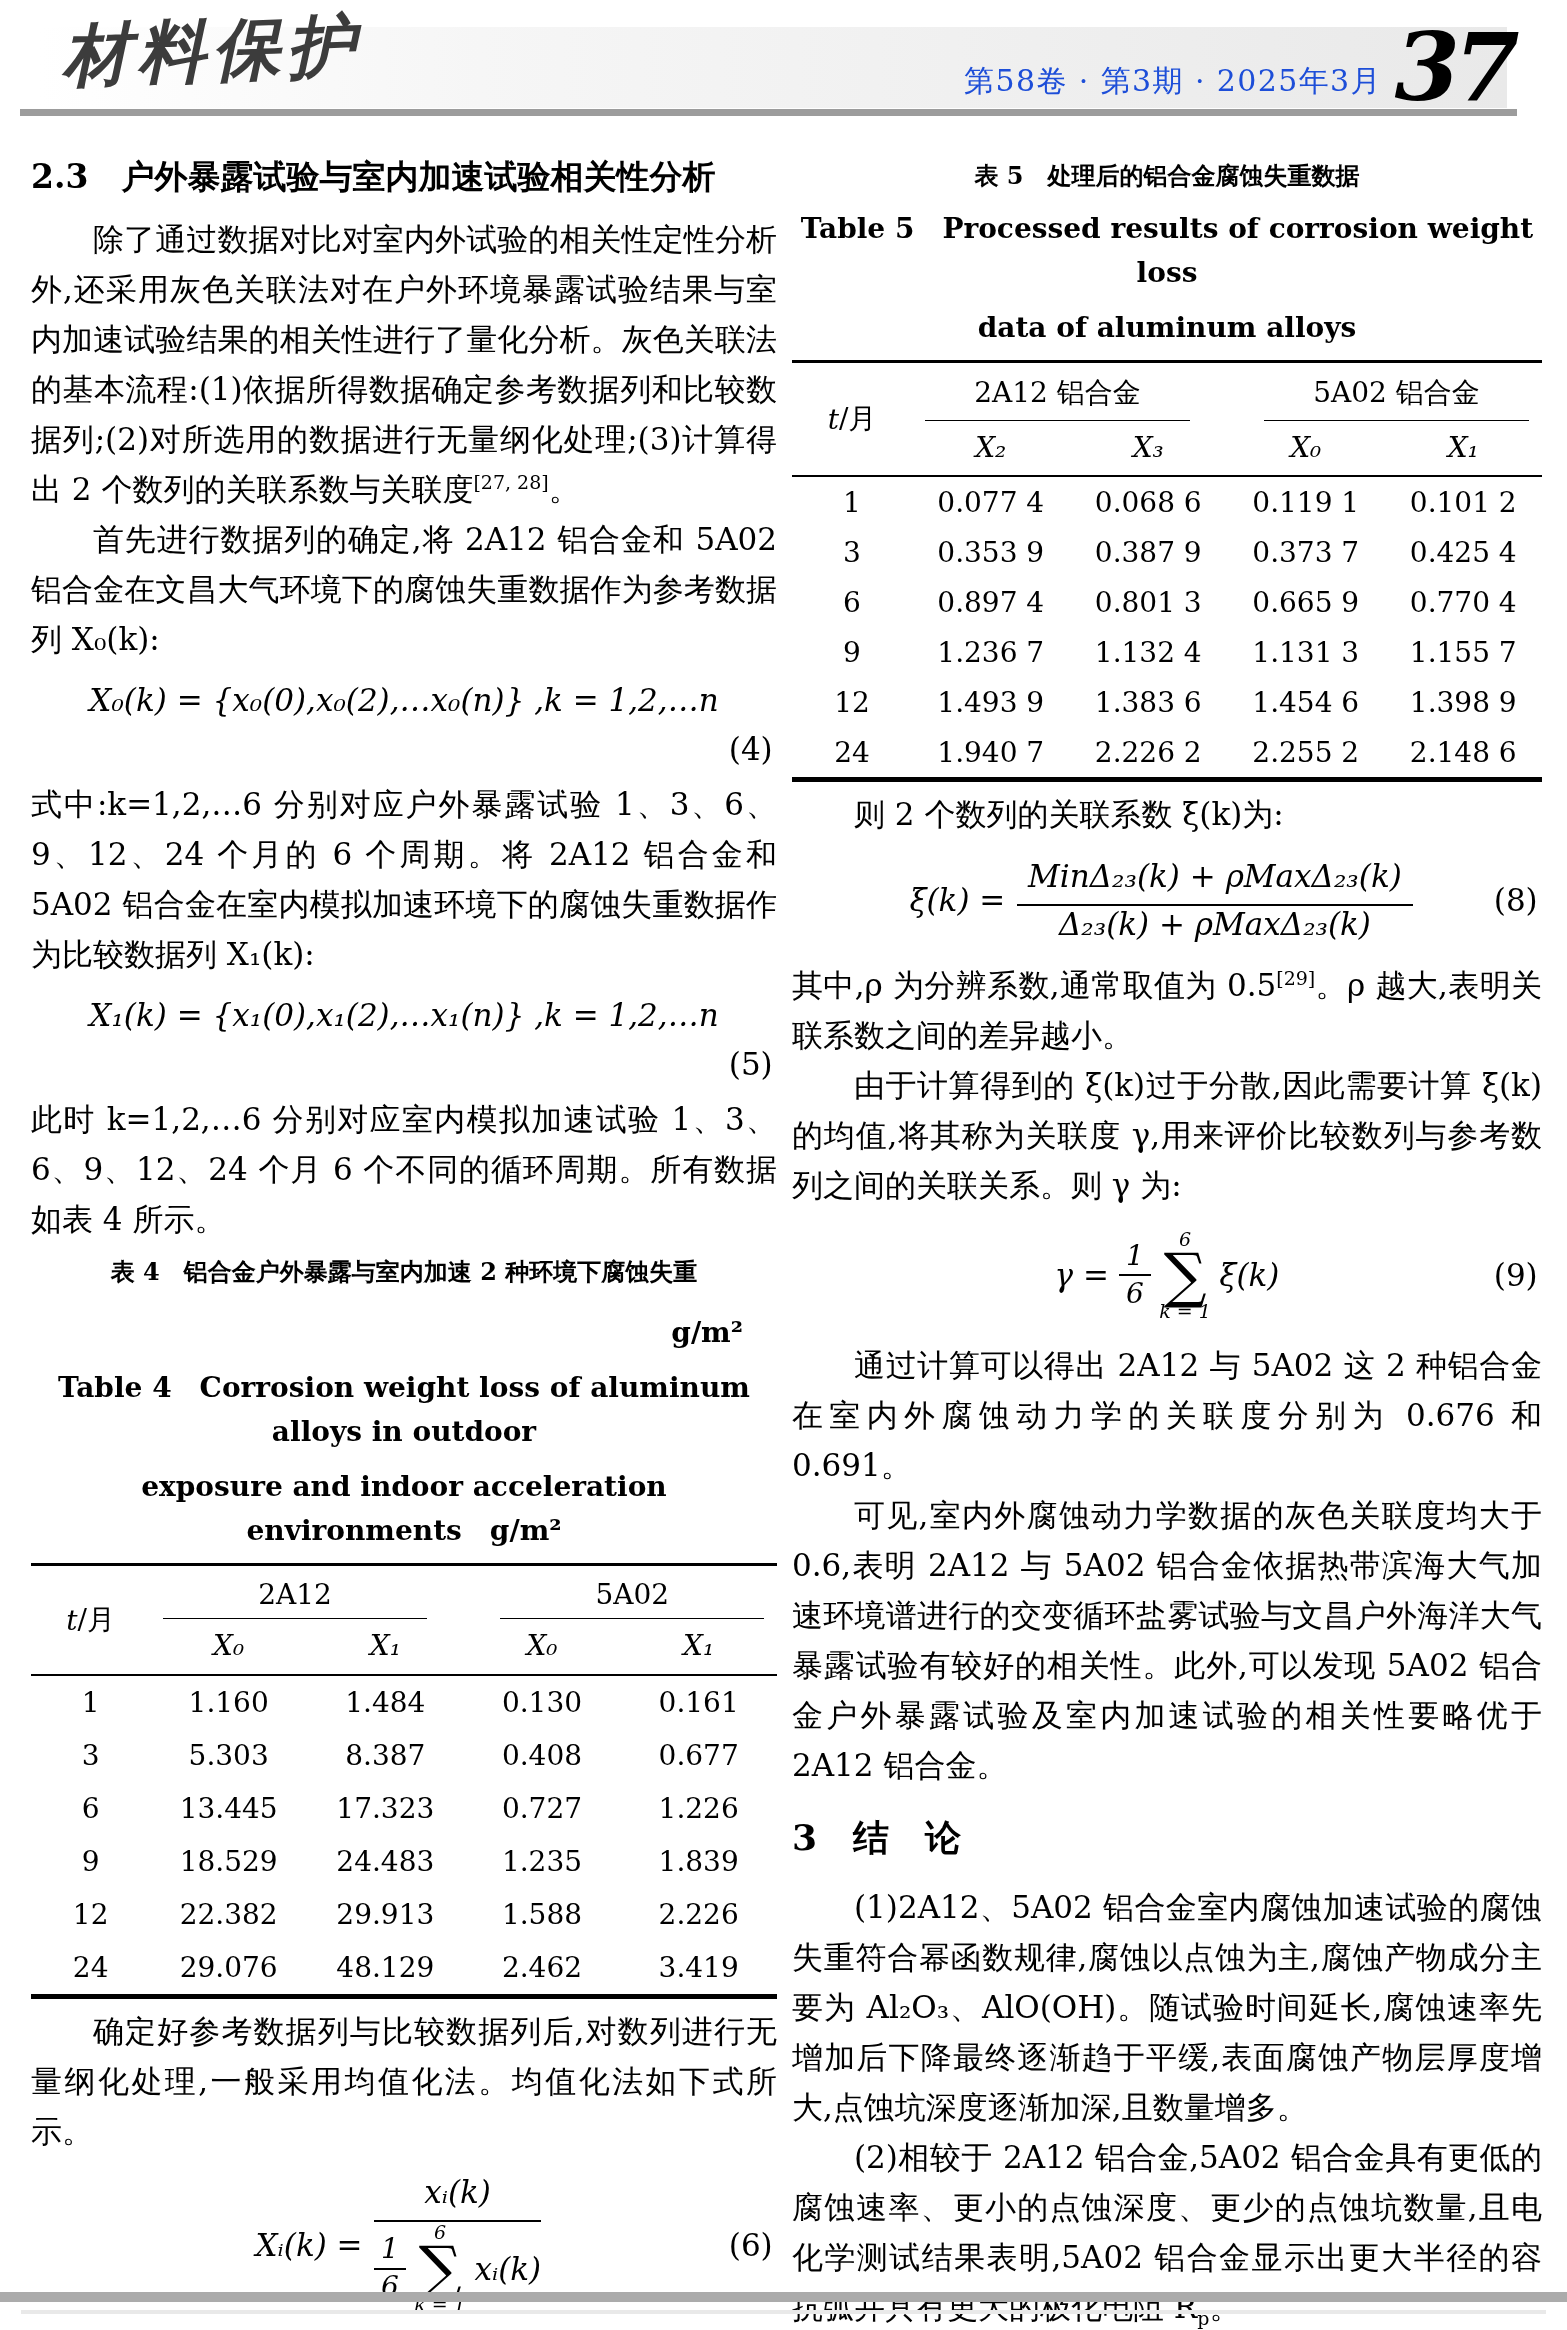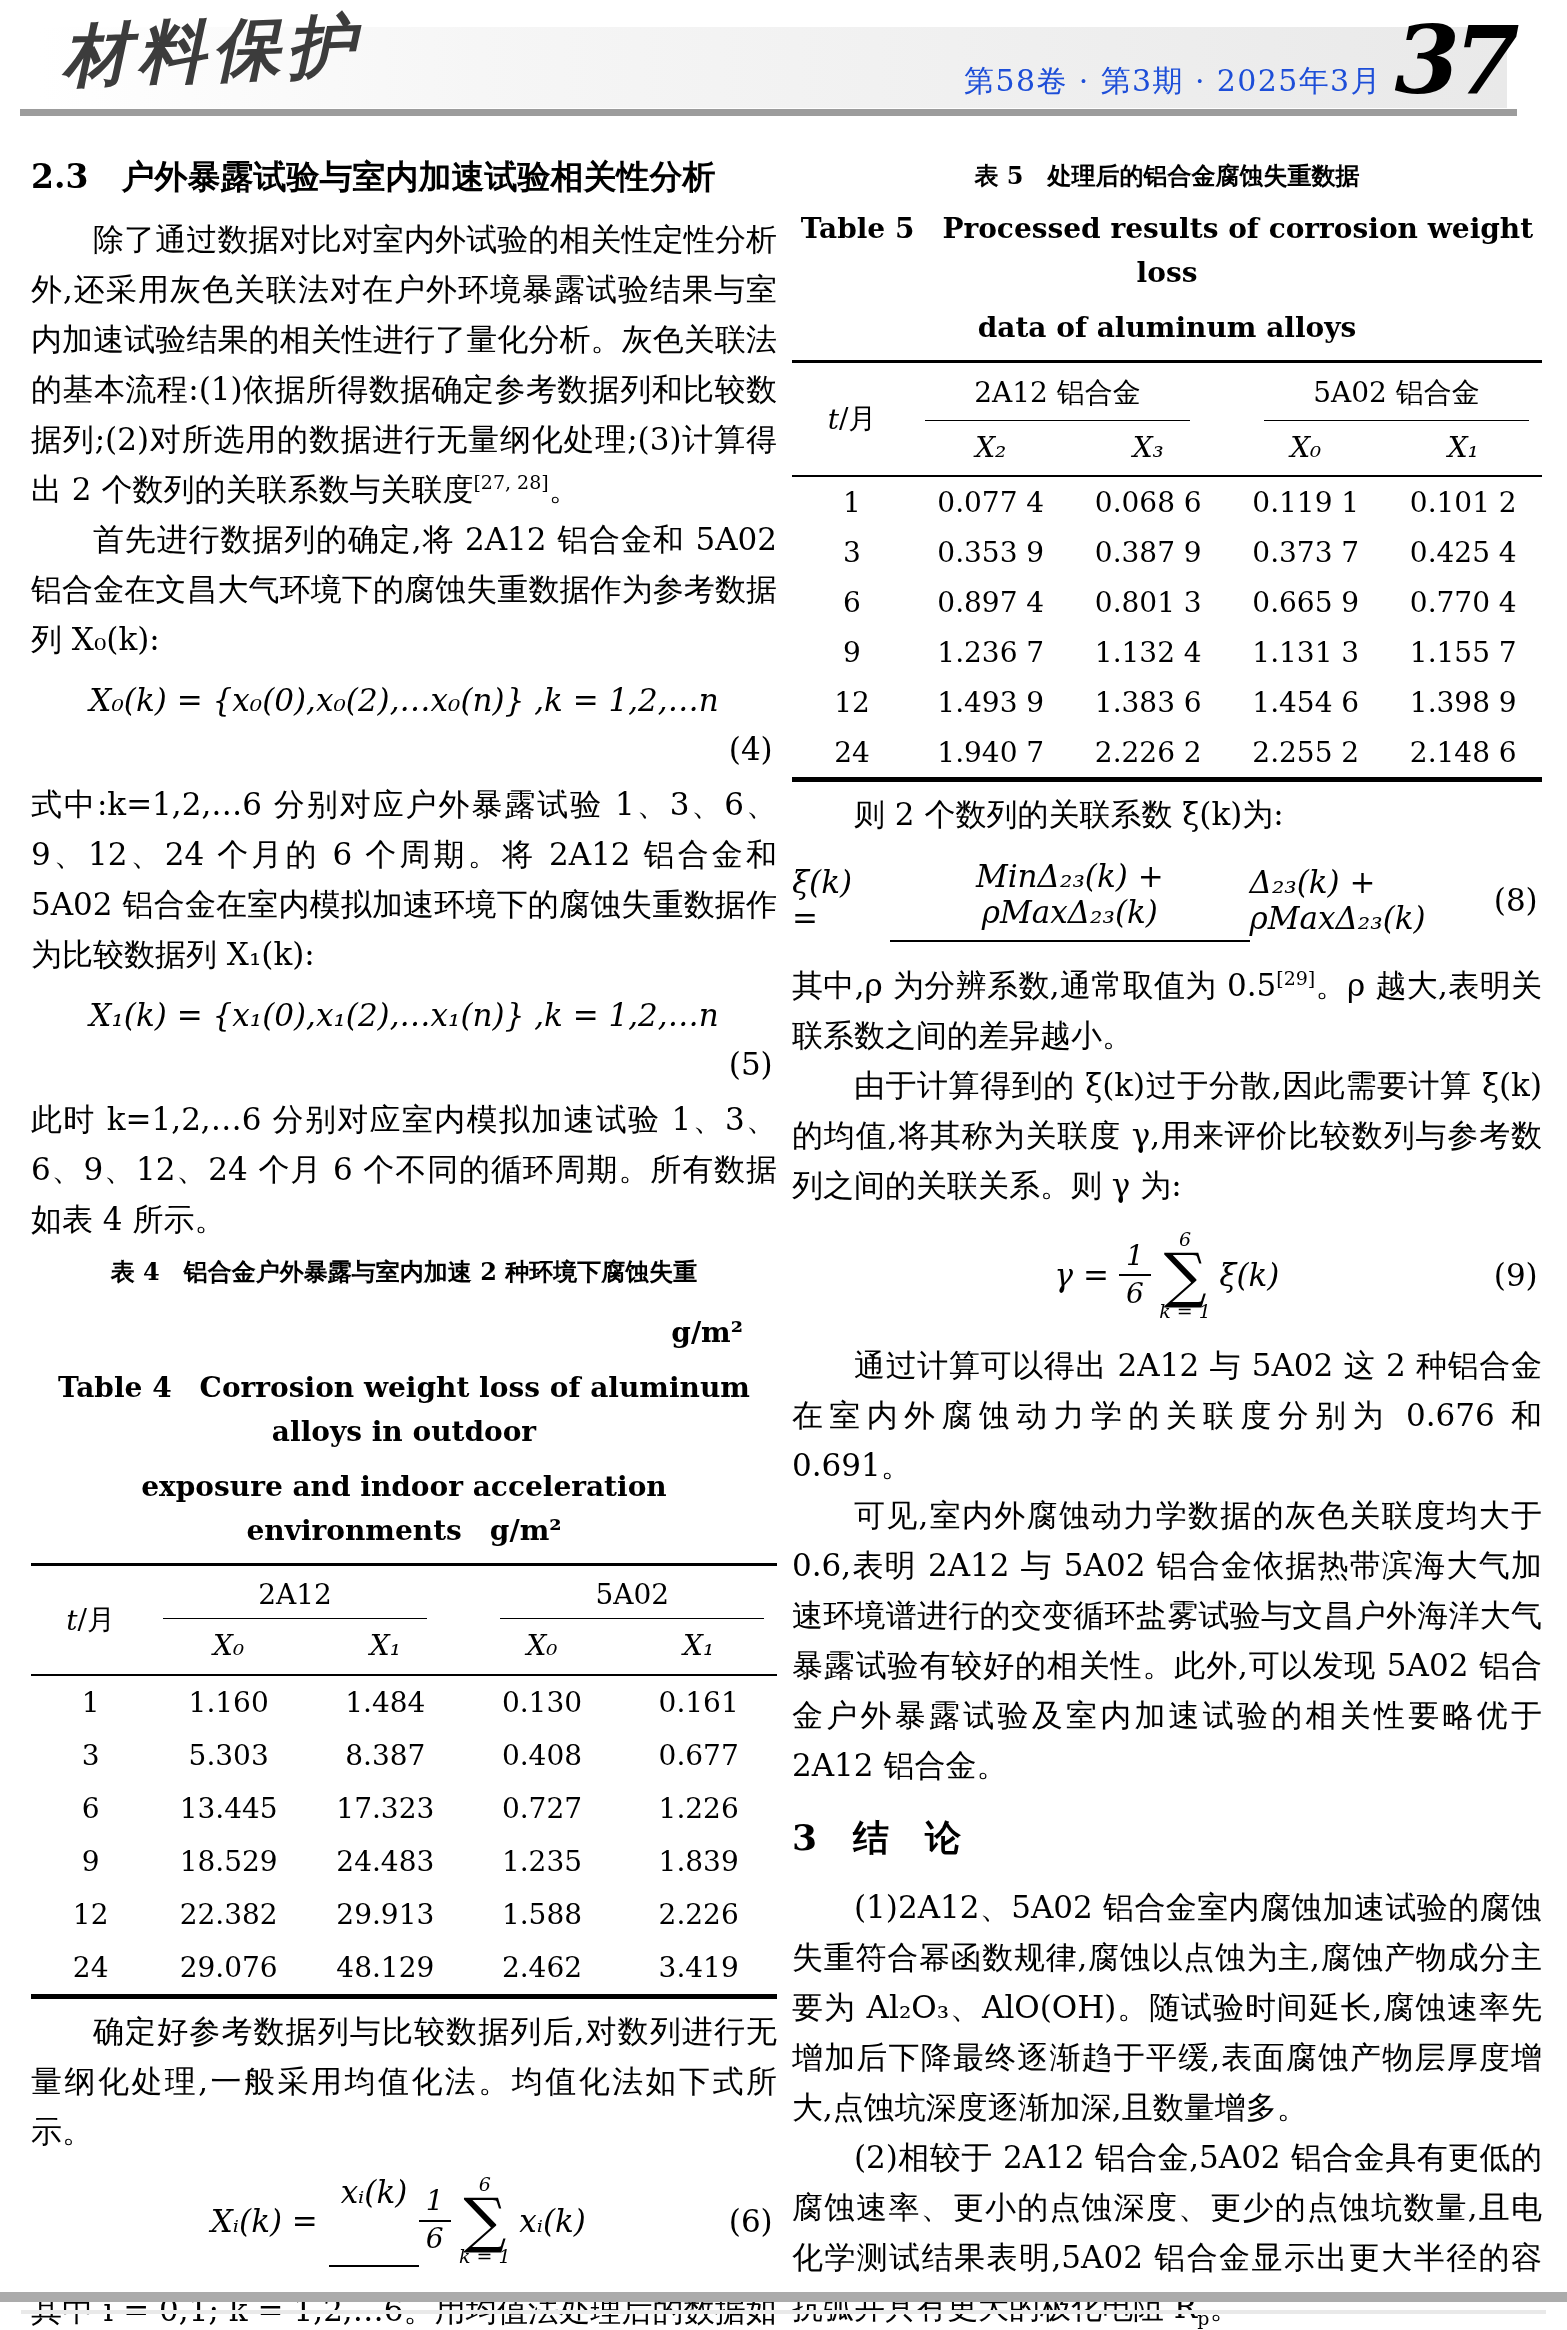--- a/index.html
+++ b/index.html
@@ -5,21 +5,21 @@
   html,body{margin:0;padding:0;background:#fff;}
   .page{position:relative;width:1568px;height:2330px;background:#ffffff;
         font-family:"DejaVu Serif","Liberation Serif",serif;color:#000;overflow:hidden;}
 
   
   .banner{position:absolute;left:40px;top:27px;width:1467px;height:81px;
           background:linear-gradient(to right,#ffffff 0%,#f6f6f6 30%,#e9e9e9 100%);}
   .logo{position:absolute;left:62px;top:10px;font-size:68px;font-weight:700;font-style:italic;
         color:#3c3c3c;transform:rotate(-2deg);letter-spacing:7px;line-height:1.2;}
   .issue{position:absolute;right:186px;top:61px;font-size:30px;color:#1d4ed8;letter-spacing:1.4px;}
-  .pageno{position:absolute;right:54px;top:13px;font-size:94px;font-weight:700;font-style:italic;
+  .pageno{position:absolute;right:54px;top:20px;font-size:94px;font-weight:700;font-style:italic;
           letter-spacing:-5.7px;line-height:1;}
   .header-rule{position:absolute;left:20px;top:109px;width:1497px;height:7px;background:#9c9c9c;}
 
   
   .col{position:absolute;top:152px;}
   .col-left{left:31px;width:746px;}
   .col-right{left:792px;width:750px;top:148px;}
 
   .para{font-size:31px;line-height:50px;text-align:justify;margin:0;}
   .indent{text-indent:62px;}
@@ -29,21 +29,21 @@
   .sec-heading{font-size:33px;font-weight:700;margin:2.8px 0 15.6px 0;line-height:44px;}
   .sec-heading-3{font-size:36px;font-weight:700;margin:24px 0 21px 0;line-height:47px;}
 
   
   .eq-wrap{margin:10px 0 7px 0;}
   .eq-line{text-align:center;font-style:italic;font-size:31px;line-height:53px;}
   .eq-number-line{text-align:right;font-size:31px;line-height:45px;padding-right:4.3px;}
   .equation{position:relative;display:flex;align-items:center;justify-content:center;
             font-style:italic;font-size:31px;margin:18.5px 0;}
   .eq-label{position:absolute;right:4.3px;top:50%;transform:translateY(-50%);font-style:normal;}
-  .frac{display:inline-flex;align-items:center;margin:0 11.4px;}
+  .frac{display:inline-flex;flex-direction:column;align-items:center;margin:0 11.4px;}
   .frac>.num{border-bottom:2.1px solid #000;align-self:stretch;text-align:center;padding:0 11.4px 10px;}
   .frac>.den{display:inline-flex;align-items:center;justify-content:center;gap:8.5px;}
   .minifrac{display:inline-flex;flex-direction:column;align-items:center;font-size:28px;line-height:1.1;}
   .minifrac .mnum{border-bottom:2.1px solid #000;padding:0 7px 2.8px;}
   .minifrac .mden{padding-top:2.8px;}
   .bigsum{display:inline-flex;flex-direction:column;align-items:center;font-style:normal;line-height:1;}
   .bigsum .lim{font-size:19px;font-style:italic;line-height:1.1;}
   .bigsum .sigma{font-size:60px;line-height:.85;}
 
   

